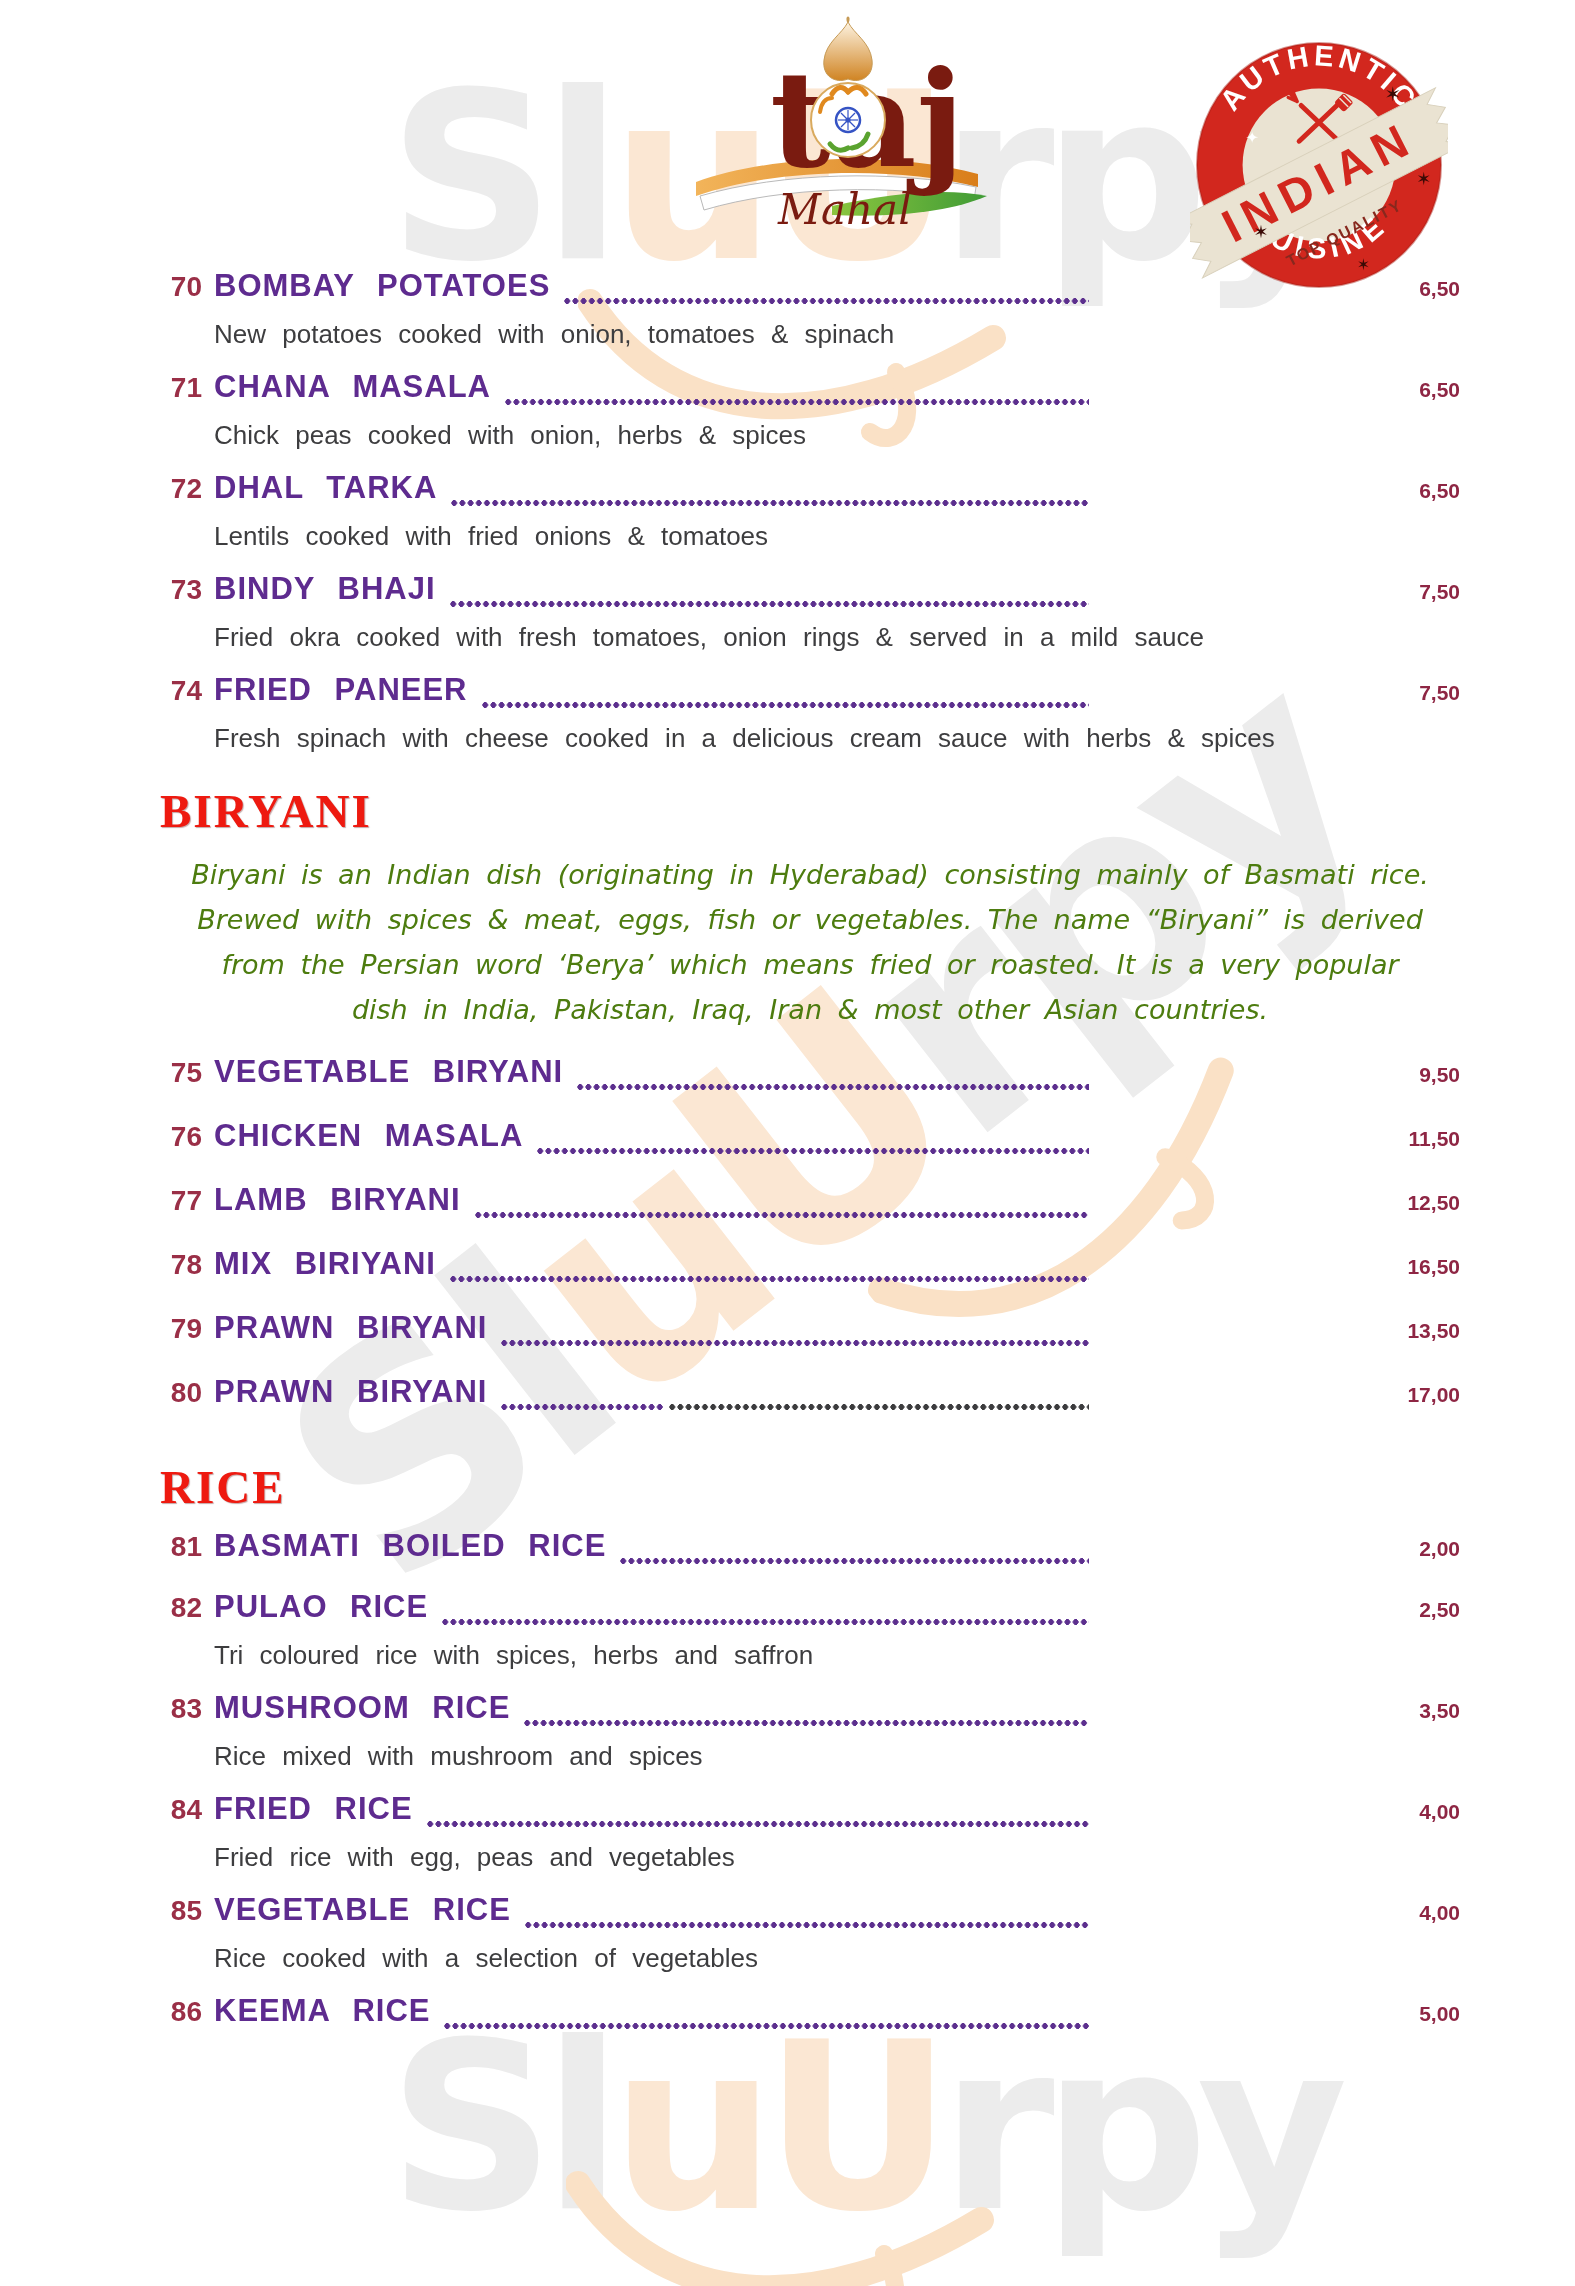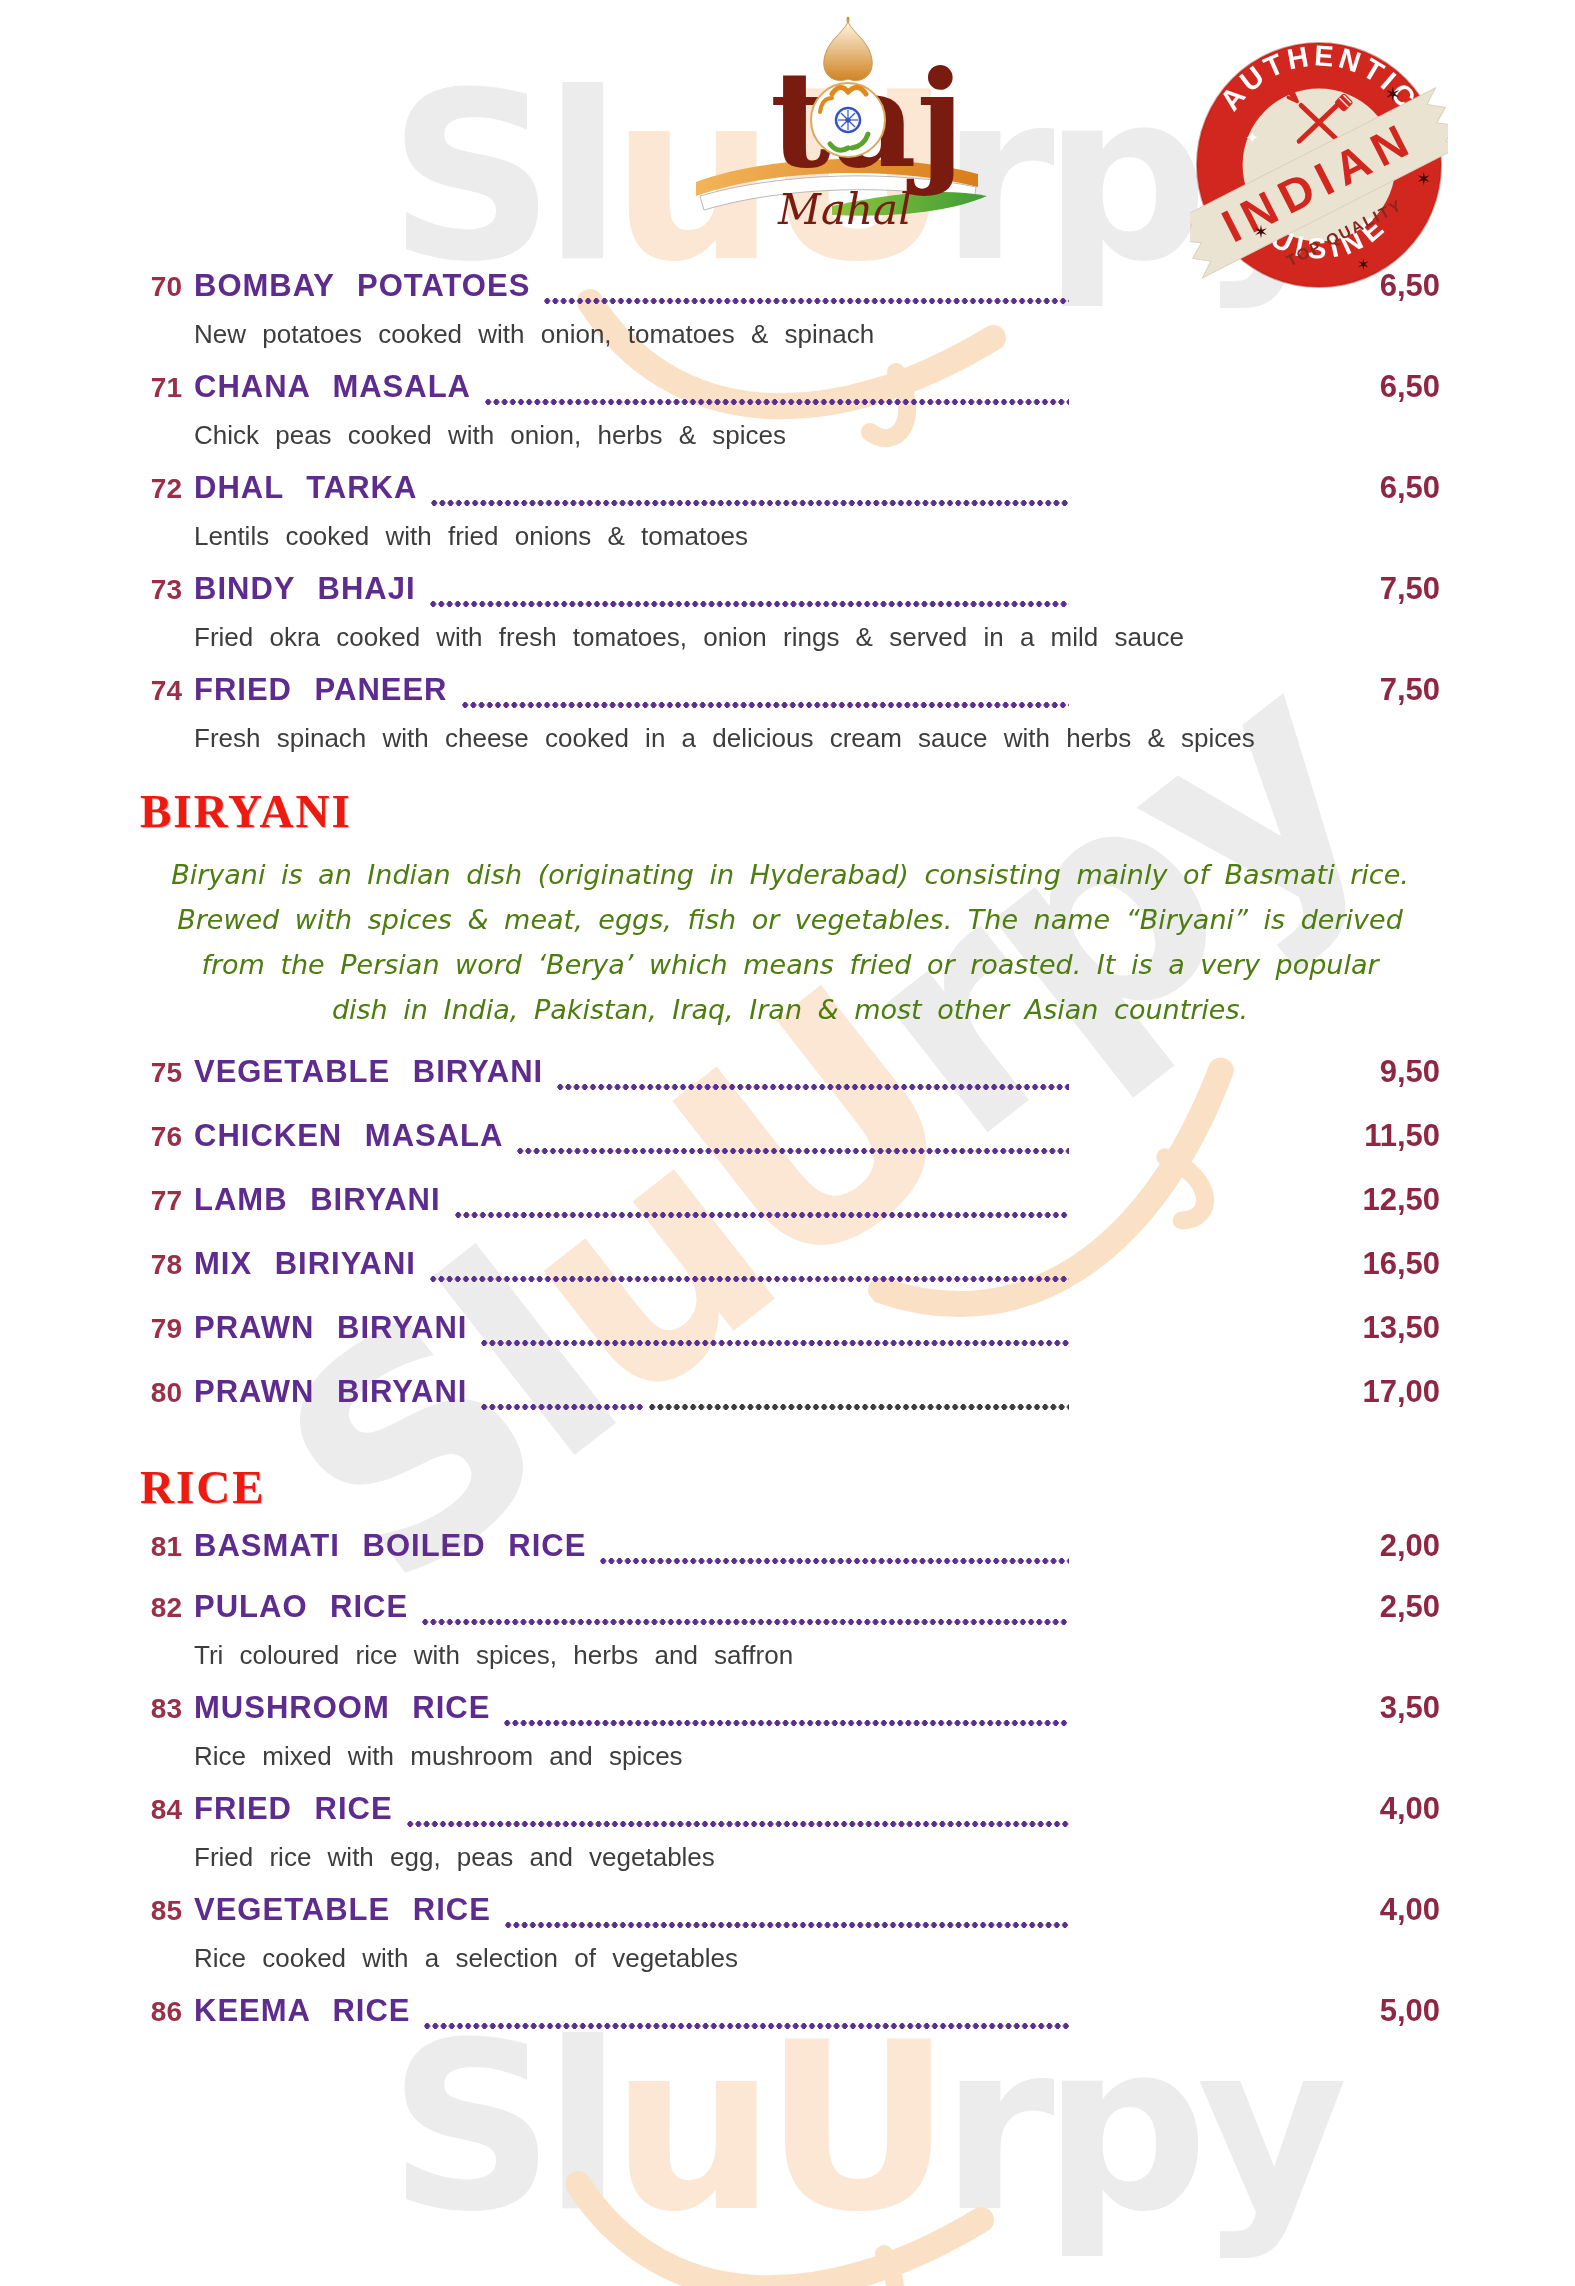--- a/index.html
+++ b/index.html
@@ -22,21 +22,21 @@
   .wm-top .wm-smile{left:190px;top:218px;width:430px;height:180px;}
   .wm-mid .wm-smile{left:560px;top:290px;width:430px;height:180px;}
   .wm-bot .wm-smile{left:178px;top:150px;width:430px;height:180px;}
 
   
   .header{position:absolute;left:0;top:0;width:1575px;height:280px;z-index:2;}
   .logo{position:absolute;left:682px;top:14px;width:315px;height:240px;}
   .badge{position:absolute;left:1190px;top:36px;width:258px;height:258px;}
 
   
-  .menu{position:absolute;left:140px;top:268px;width:1300px;z-index:1;}
+  .menu{position:absolute;left:160px;top:268px;width:1300px;z-index:1;}
   .section-heading{
     font-family:"Liberation Serif",serif;font-weight:bold;color:#ee1a10;
     font-size:47px;letter-spacing:2px;margin:28px 0 14px 0;
     text-shadow:1px 1px 1px rgba(90,0,0,.35);
   }
   .section-intro{
     width:1245px;margin:0 auto 22px auto;text-align:center;
     font-family:"DejaVu Sans",sans-serif;font-style:italic;font-weight:500;
     font-size:27px;line-height:45px;color:#4d7c0f;word-spacing:7px;
   }
@@ -52,21 +52,21 @@
     letter-spacing:1px;word-spacing:13px;white-space:nowrap;
   }
   .dots{
     flex:1 1 auto;height:8px;align-self:flex-end;margin:0 6px 7px 14px;
     background-image:radial-gradient(circle at 3.2px 4px, var(--dot,#5c2f8e) 2.7px, transparent 3px);
     background-size:8.2px 8px;background-repeat:repeat-x;
   }
   .dots-tail{--dot:#3c3c3e;flex:0 0 420px;margin-left:0;}
   .price{
     flex:0 0 120px;margin-left:245px;text-align:right;
-    color:#8e2644;font-size:31px;font-weight:bold;white-space:nowrap;
+    color:#8e2644;font-size:21px;font-weight:bold;white-space:nowrap;
   }
   .desc{
     margin:4px 0 0 54px;line-height:36px;
     color:#3d3d3f;font-size:26px;word-spacing:9px;
   }
   .section-biryani .item{margin-bottom:20px;}
 </style>
 </head>
 <body>
 

